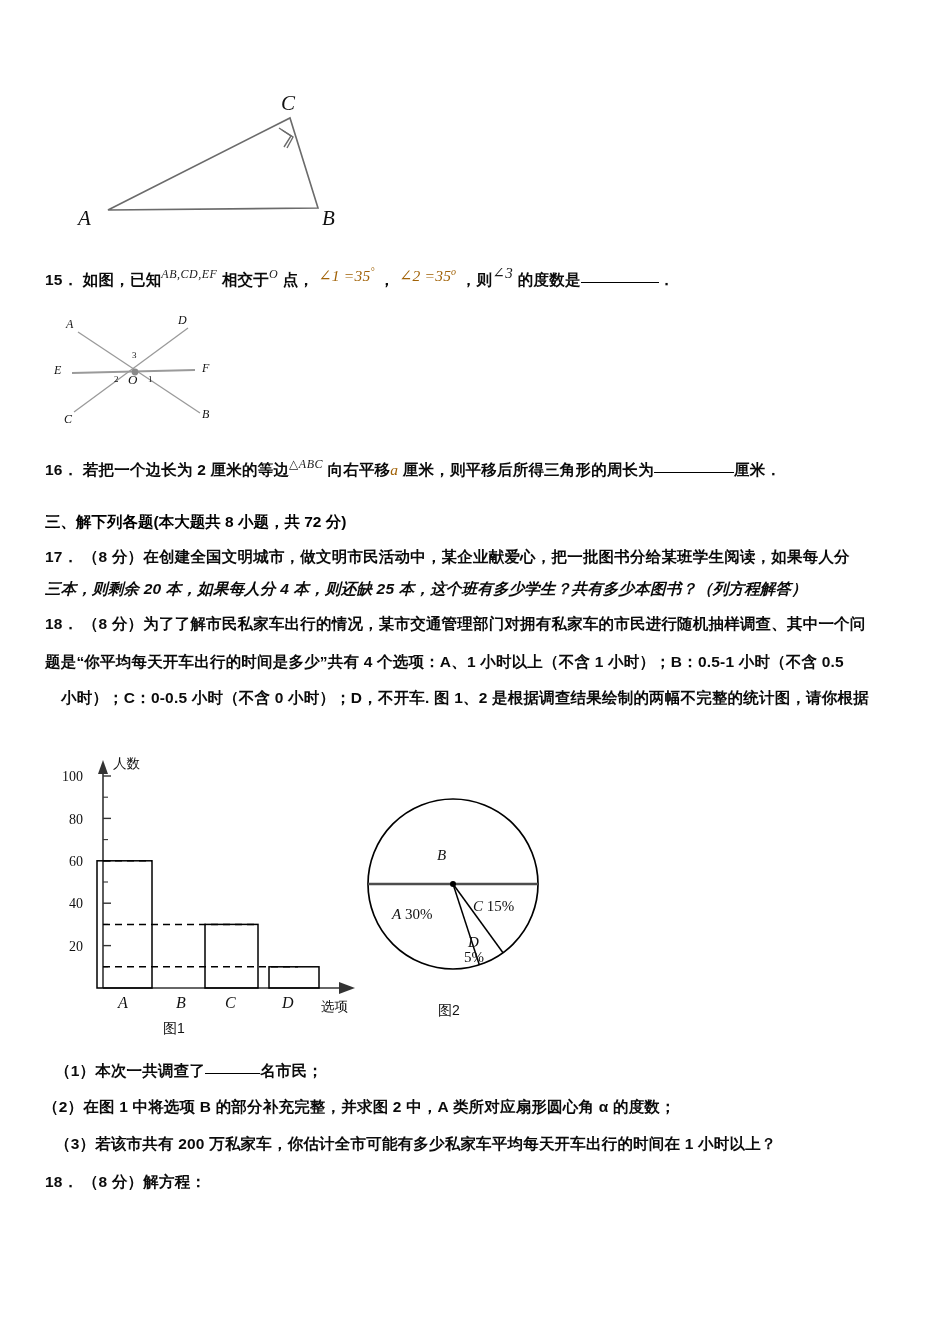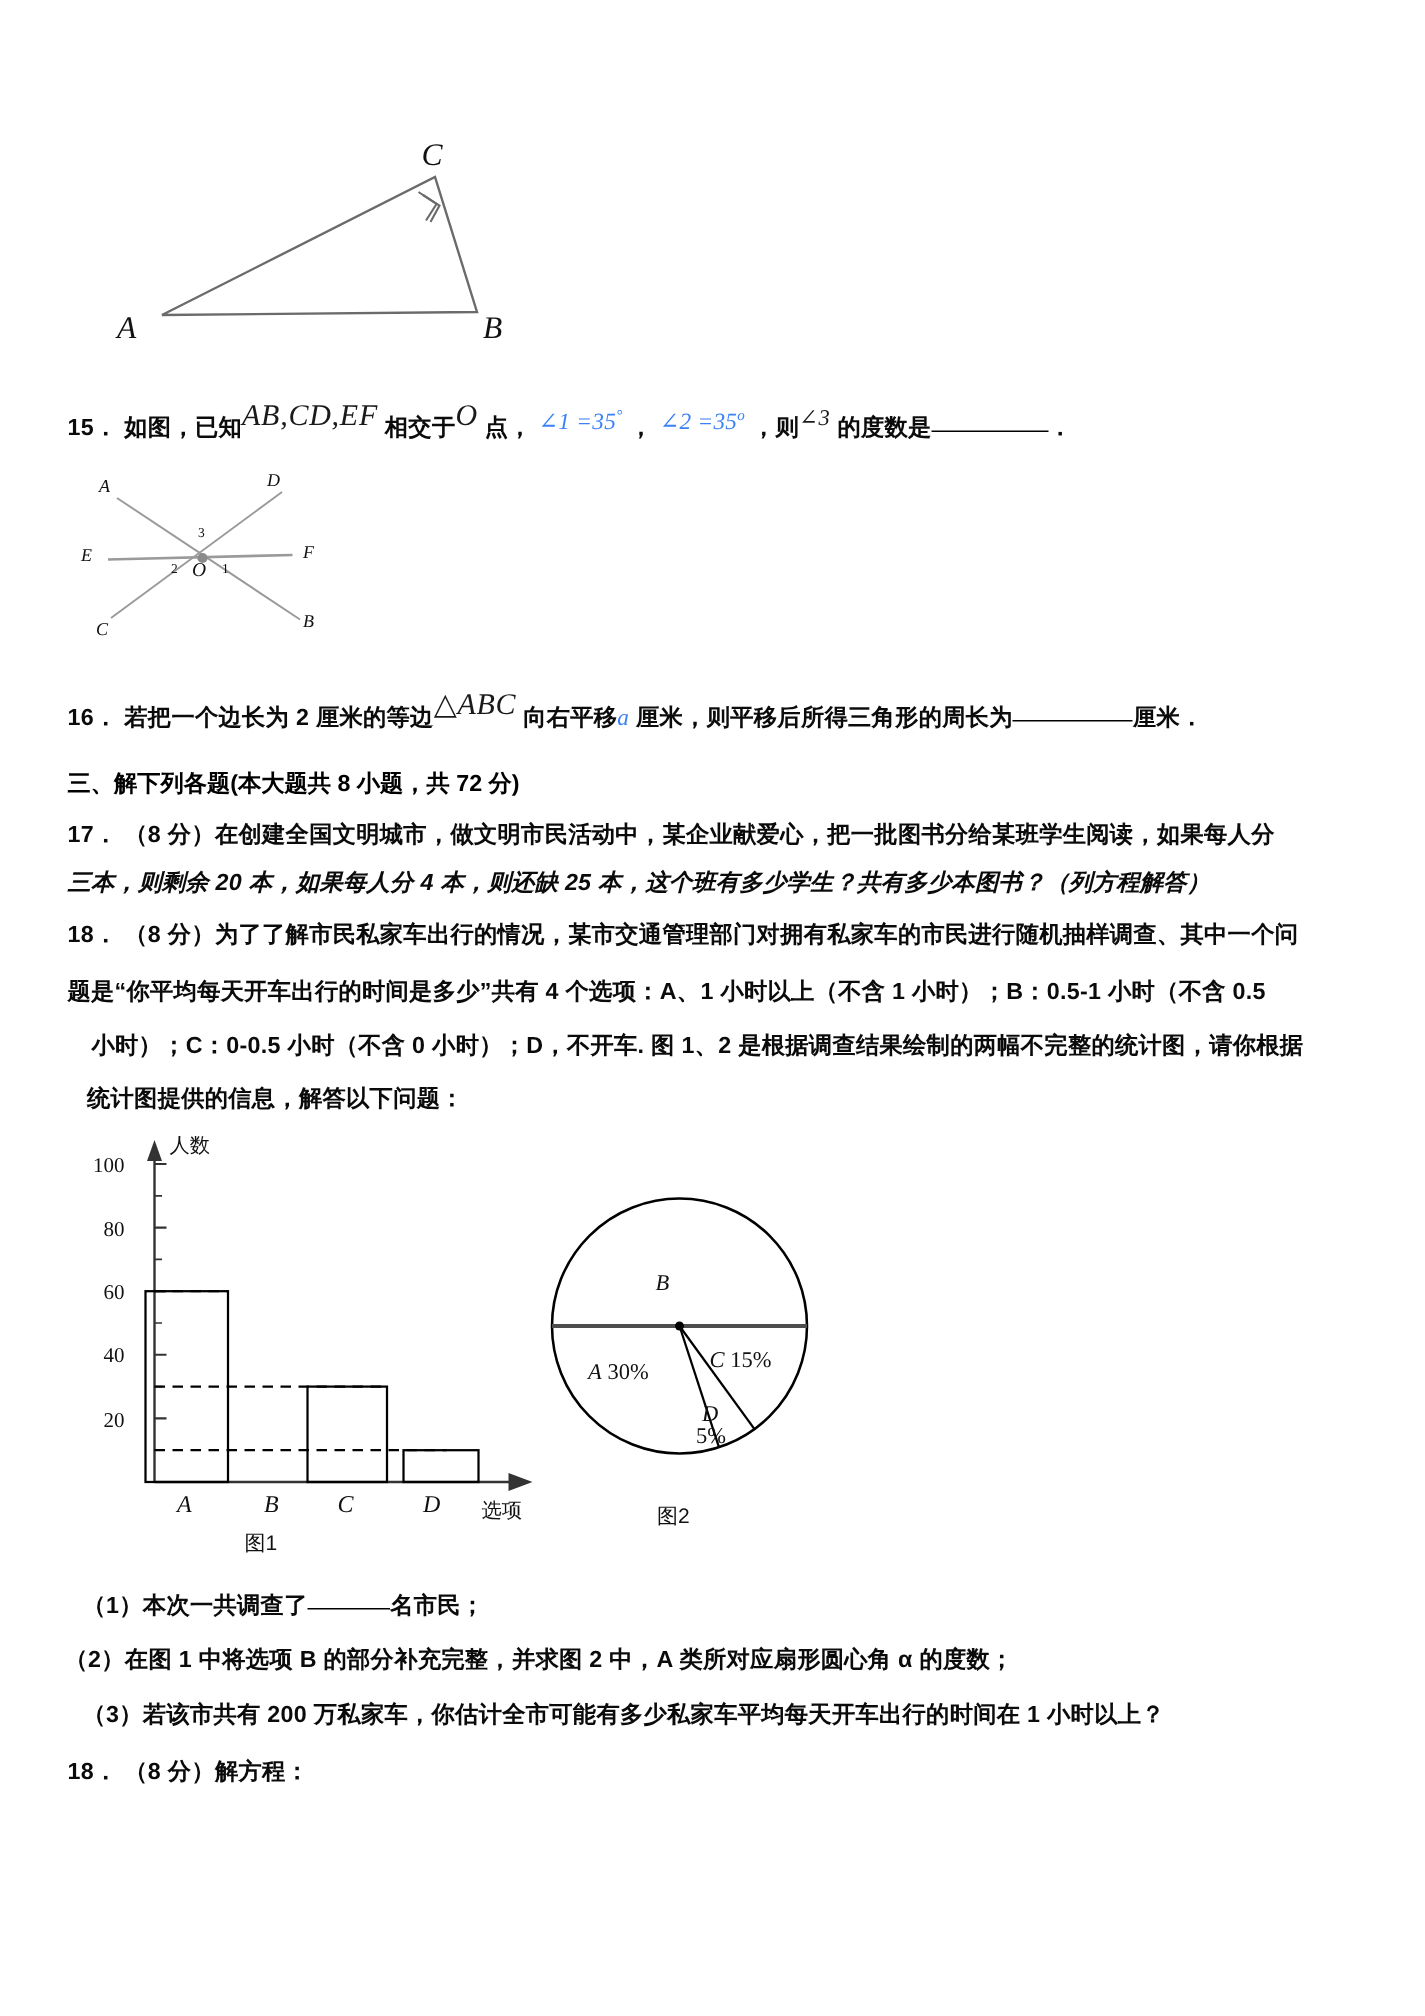--- a/index.html
+++ b/index.html
@@ -31,33 +31,33 @@
     line-height: 1.5;
     letter-spacing: 0.2px;
     white-space: nowrap;
     color: #0b0b0b;
   }
 
   .mathit {
     font-family: "Liberation Serif", "DejaVu Serif", serif;
     font-style: italic;
     font-weight: 400;
-    font-size: 20px;
+    font-size: 12px;
     vertical-align: 7px;
     letter-spacing: 0.5px;
     color: #1a1a1a;
   }
   .mathit.small { font-size: 15px; }
   .mathsm {
     font-family: "Liberation Serif", "DejaVu Serif", serif;
     font-style: italic;
     font-weight: 400;
     font-size: 15.5px;
     vertical-align: 4px;
-    color: #3b82f6;
+    color: #a16207;
   }
   .deg {
     font-size: 10px;
     vertical-align: 10px;
   }
   .blank {
     display: inline-block;
     border-bottom: 1.6px solid #000;
     vertical-align: 2px;
   }
@@ -174,21 +174,20 @@
     <span>（8 分）</span><span>在创建全国文明城市，做文明市民活动中，某企业献爱心，把一批图书分给某班学生阅读，如果每人分</span>
   </div>
   <div class="qline" style="left:45px; top:577px;font-style:italic;">三本，则剩余 20 本，如果每人分 4 本，则还缺 25 本，这个班有多少学生？共有多少本图书？（列方程解答）</div>
 
   <div class="qline" style="left:45px; top:612px;text-align:center;">
     <span>18．</span>
     <span>（8 分）</span><span>为了了解市民私家车出行的情况，某市交通管理部门对拥有私家车的市民进行随机抽样调查、其中一个问</span>
   </div>
   <div class="qline" style="left:45px; top:650px;">题是“你平均每天开车出行的时间是多少”共有 4 个选项：A、1 小时以上（不含 1 小时）；B：0.5-1 小时（不含 0.5</div>
   <div class="qline" style="left:45px; top:686px;margin-left:16px;">小时）；C：0-0.5 小时（不含 0 小时）；D，不开车. 图 1、2 是根据调查结果绘制的两幅不完整的统计图，请你根据</div>
-  <div class="qline" style="left:58px; top:721px;">统计图提供的信息，解答以下问题：</div>
 
   <div class="fig-bar">
     <svg width="330" height="290" viewBox="0 0 330 290">
 
       <line x1="58" y1="240" x2="58" y2="22" stroke="#333" stroke-width="1.6"></line>
       <polygon points="58,12 53,26 63,26" fill="#333"></polygon>
 
       <line x1="58" y1="240" x2="298" y2="240" stroke="#333" stroke-width="1.6"></line>
       <polygon points="310,240 294,234 294,246" fill="#333"></polygon>
 

